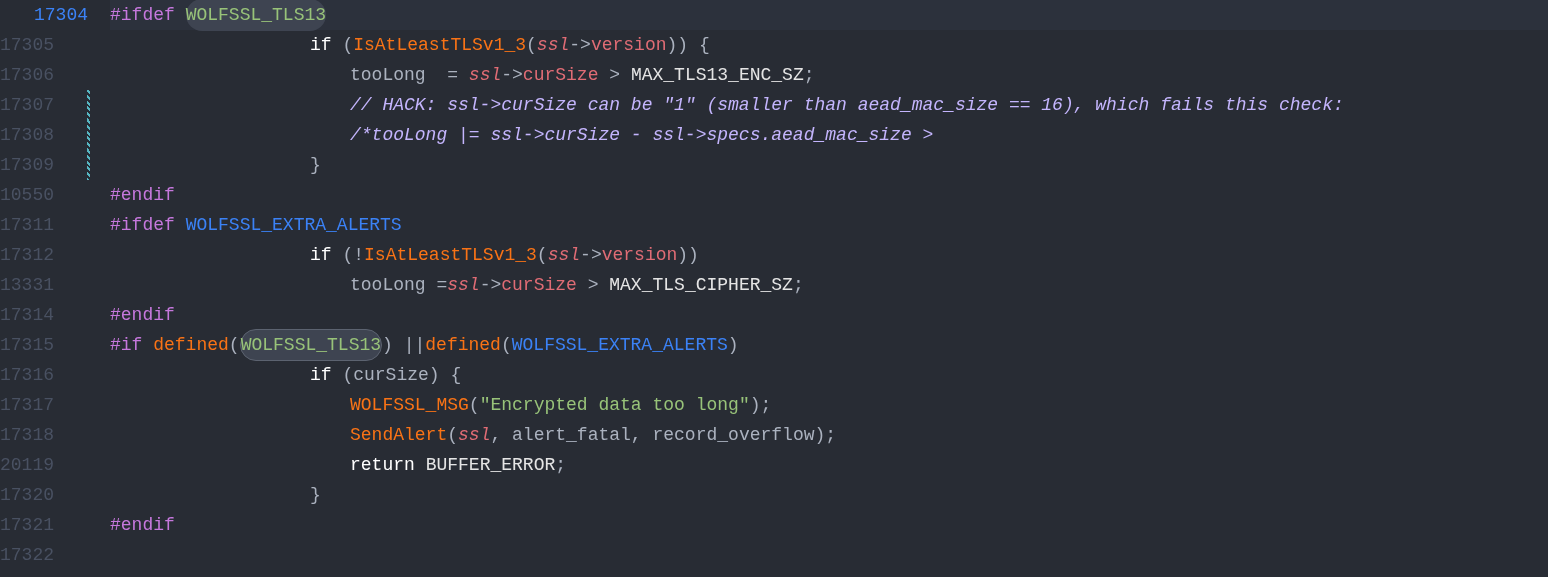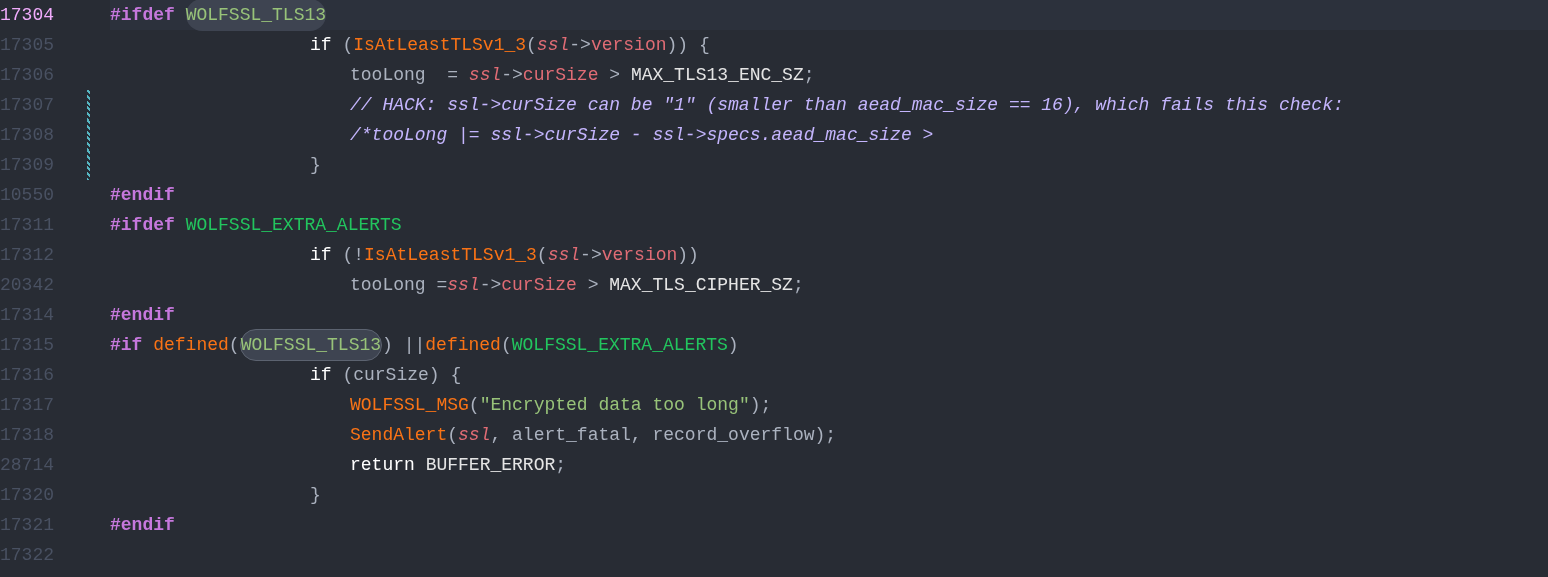--- a/index.html
+++ b/index.html
@@ -24,35 +24,35 @@
     }
     .gutter .git-marker {
       position: absolute;
       right: 0;
       width: 3px;
       background: repeating-linear-gradient(45deg, #56b6c2, #56b6c2 2px, transparent 2px, transparent 4px);
     }
     .code { flex: 1; padding-left: 20px; position: relative; }
     .line { height: 30px; display: flex; align-items: center; }
     .line.cursor-line { background: #2c313c; width: 100%; }
-    .line-no-active { color: #f0abfc; }
-
-    .kw-pp { color: #c678dd; font-weight: bold; }
+    .line-no-active { color: #3b82f6; padding-left: 34px; }
+
+    .kw-pp { color: #c678dd; }
     .kw-ctrl { color: #ffffff; }
     .fn { color: #f97316; }
     .var-em { color: #e06c75; font-style: italic; }
     .prop { color: #e06c75; }
     .num-const { color: #e5e5e5; }
     .str { color: #98c379; }
     .com { color: #c4b5fd; font-style: italic; }
     .pale { color: #abb2bf; }
     .punct { color: #abb2bf; }
     .highlight { background: #3e4451; padding: 1px 0; }
     .highlight-border { background: #3e4451; border: 1px solid #5c6370; padding: 0 0; }
-    .def-const { color: #22c55e; }
+    .def-const { color: #3b82f6; }
     .def-const-green { color: #98c379; border-radius: 16px; }
 
     .indent-guide {
       display: inline-block;
       width: 40px;
       border-left: 1px solid #3b4048;
       height: 100%;
     }
   </style>
 </head>
@@ -84,39 +84,39 @@
       <div class="line">
         <span>10550</span>
       </div>
       <div class="line">
         <span>17311</span>
       </div>
       <div class="line">
         <span>17312</span>
       </div>
       <div class="line">
-        <span>20342</span>
+        <span>13331</span>
       </div>
       <div class="line">
         <span>17314</span>
       </div>
       <div class="line">
         <span>17315</span>
       </div>
       <div class="line">
         <span>17316</span>
       </div>
       <div class="line">
         <span>17317</span>
       </div>
       <div class="line">
         <span>17318</span>
       </div>
       <div class="line">
-        <span>28714</span>
+        <span>20119</span>
       </div>
       <div class="line">
         <span>17320</span>
       </div>
       <div class="line">
         <span>17321</span>
       </div>
       <div class="line">
         <span>17322</span>
       </div>

